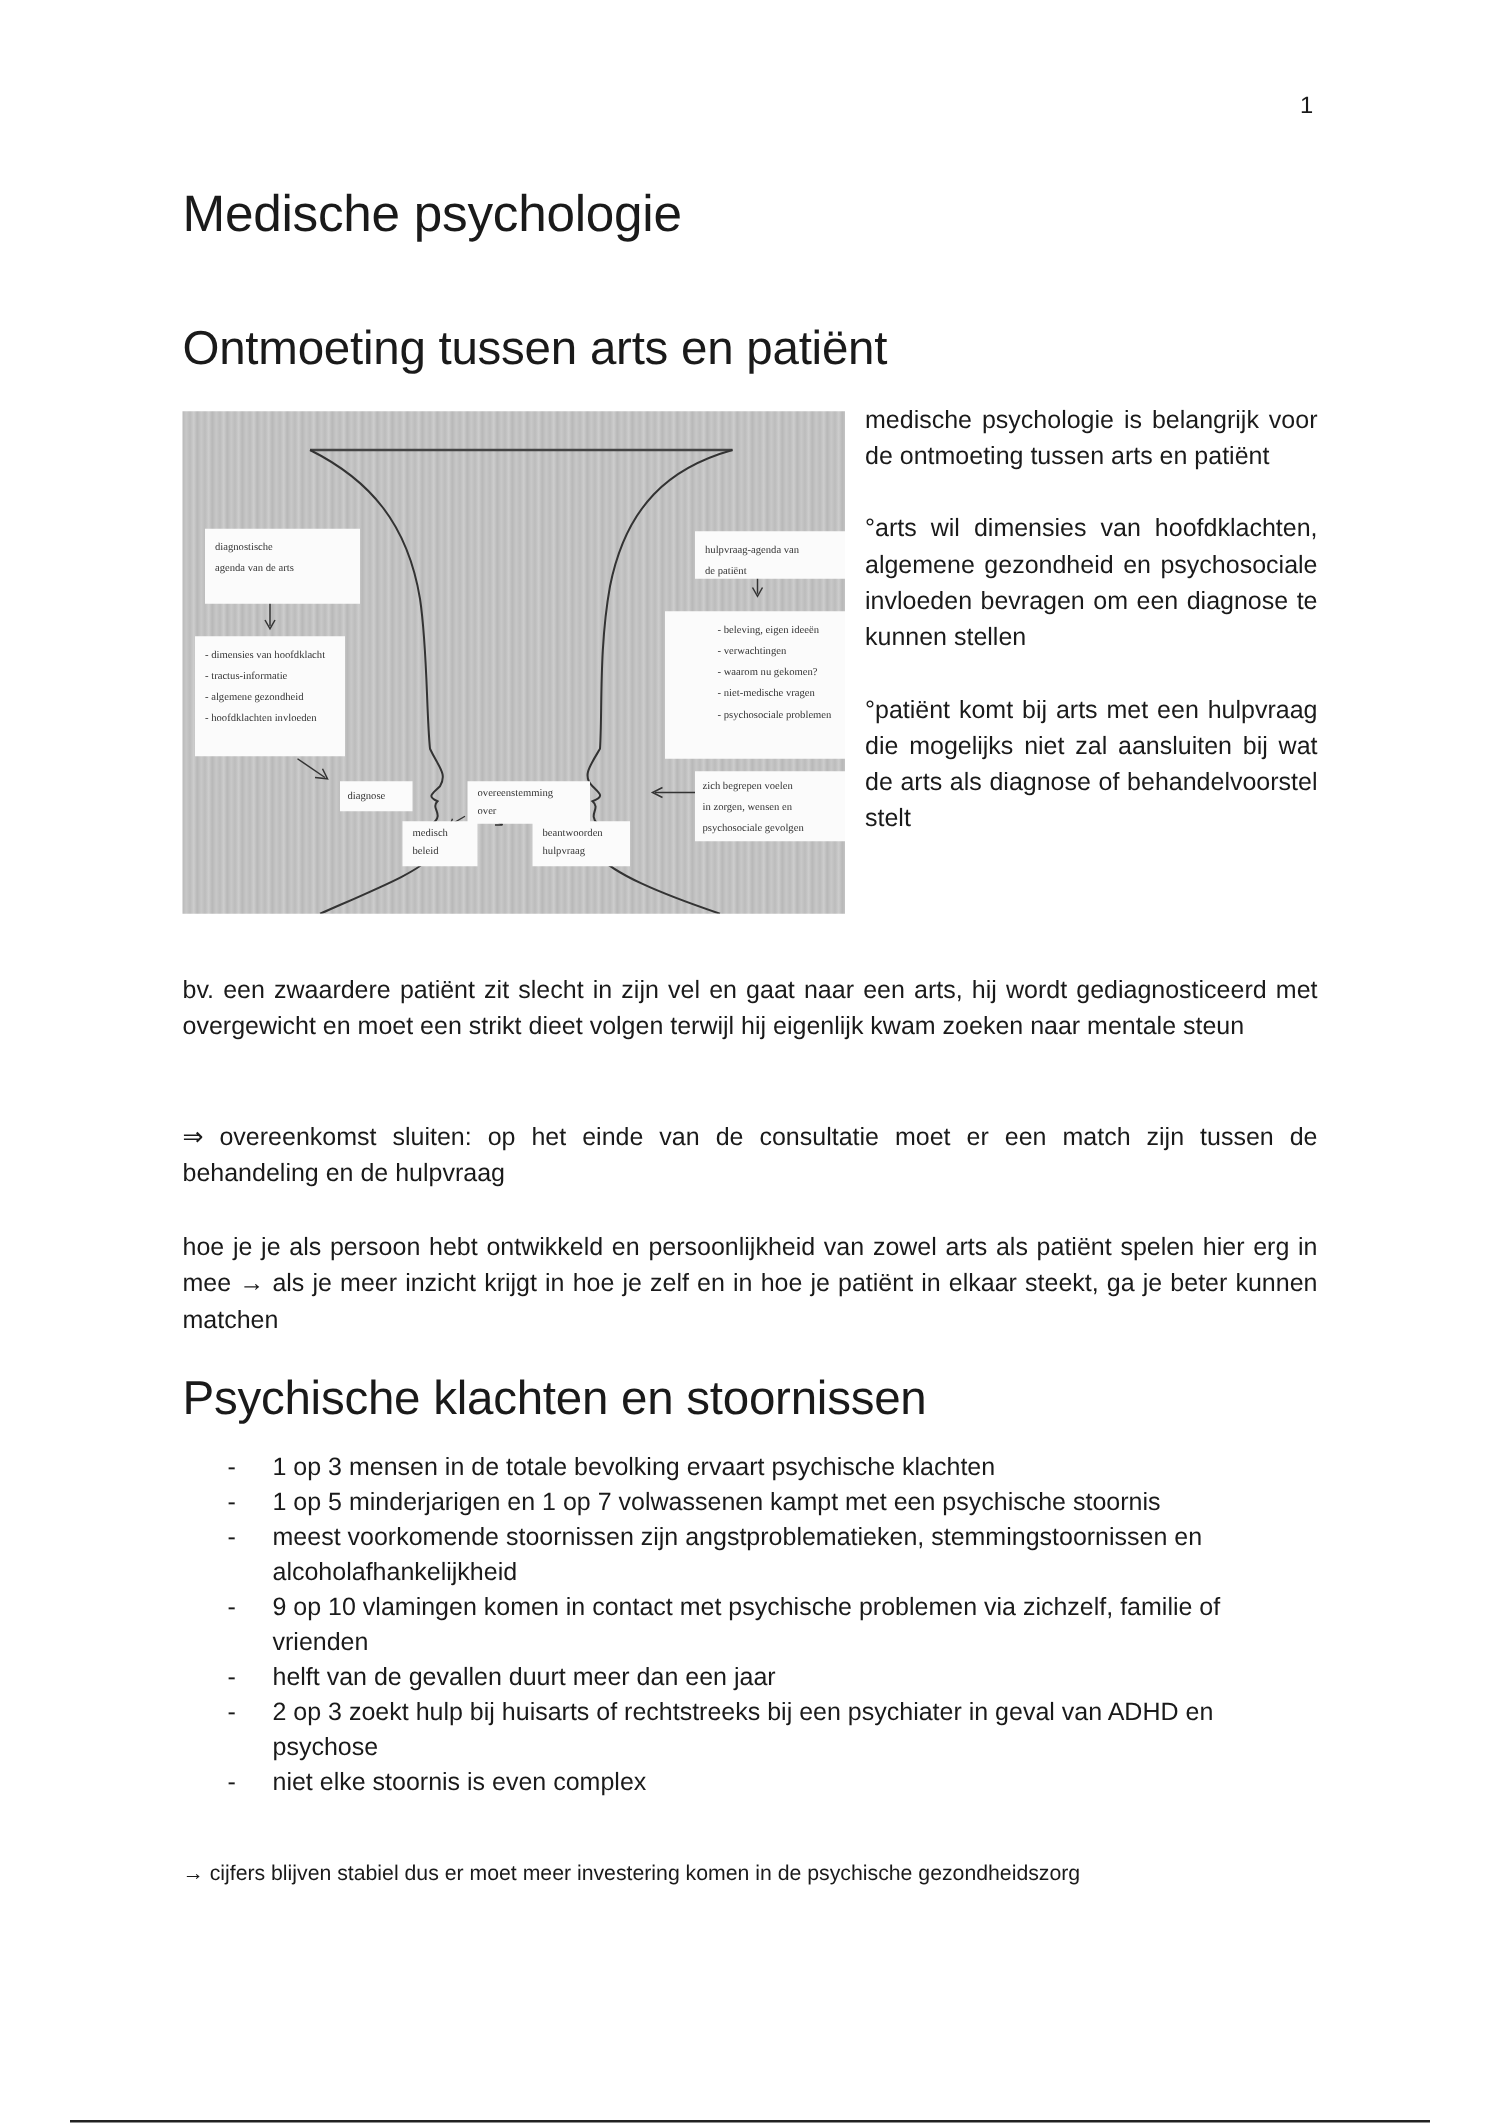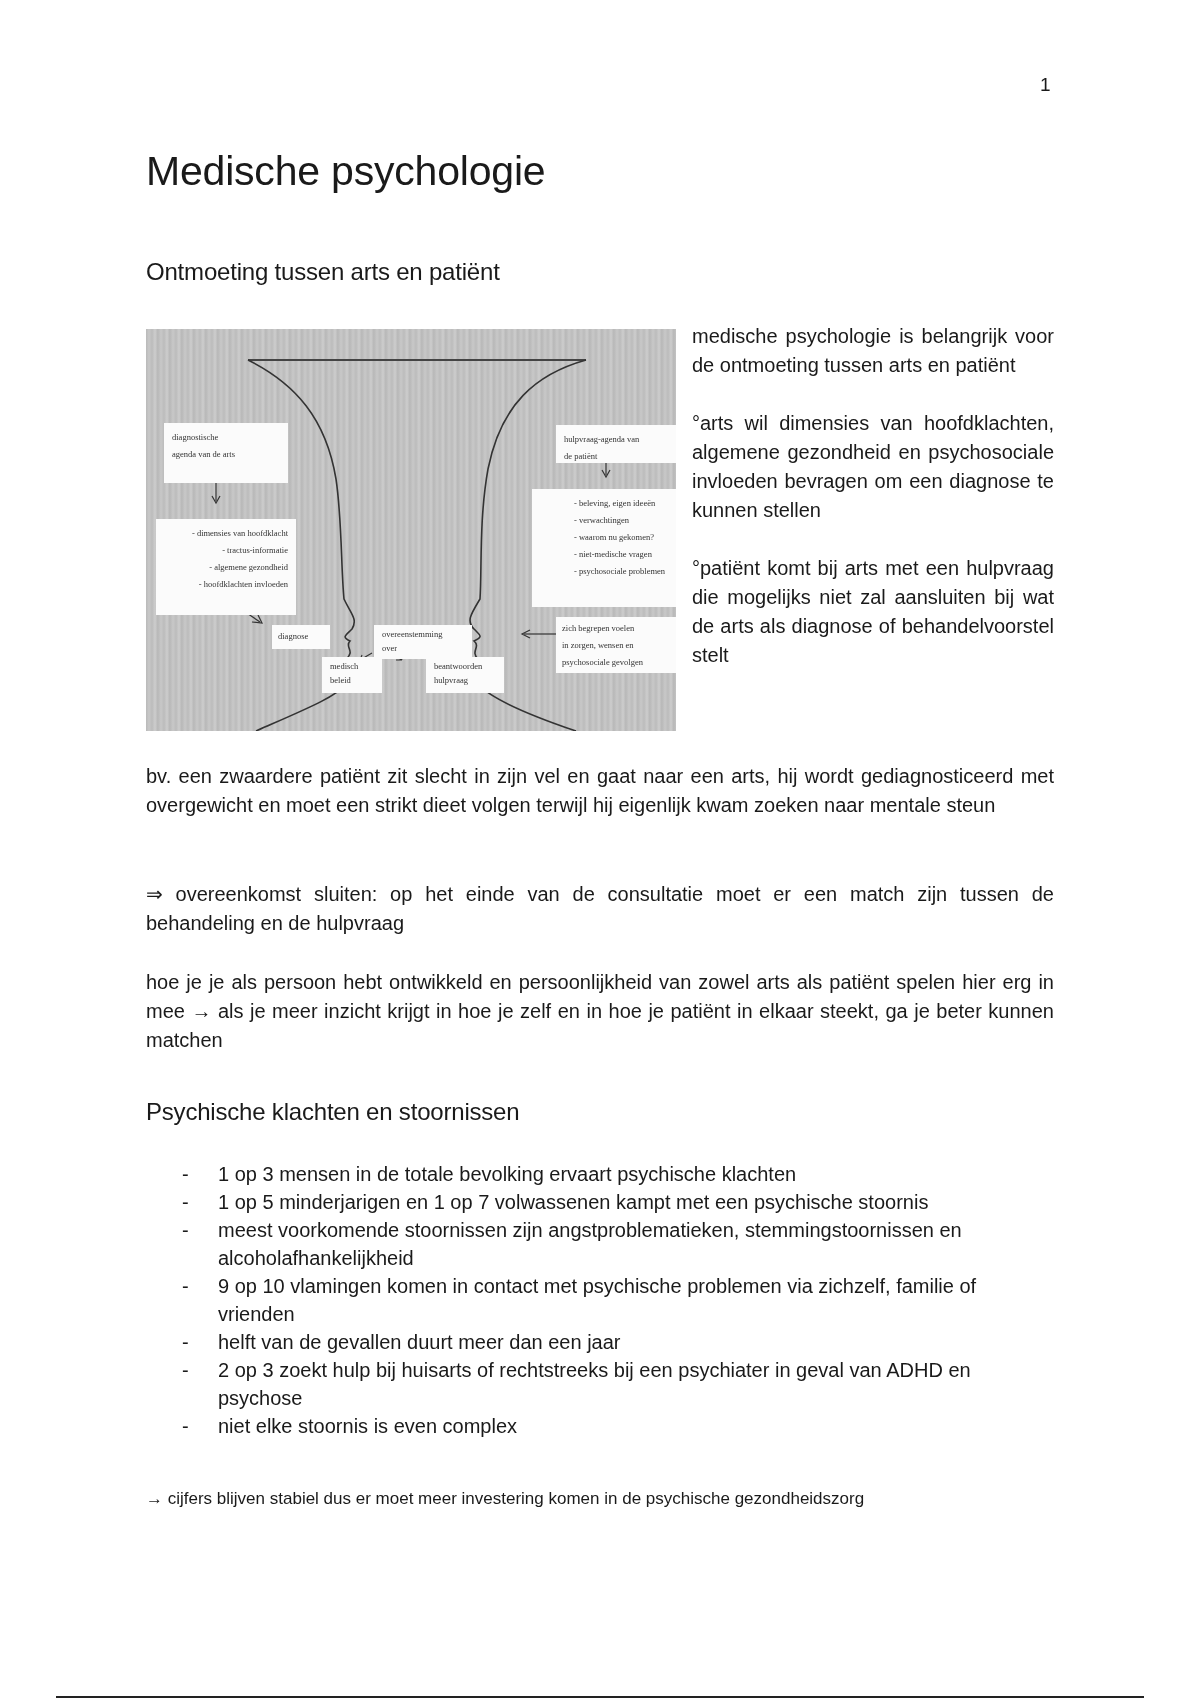--- a/index.html
+++ b/index.html
@@ -1,32 +1,32 @@
 <!DOCTYPE html>
 <html><head>
 <meta charset="utf-8">
 <style>
   html, body { margin: 0; padding: 0; background: #ffffff; }
   body { width: 1200px; height: 1700px; position: relative; overflow: hidden;
          font-family: "Liberation Sans", sans-serif; color: #1a1a1a; }
   .page-number { position: absolute; top: 74px; left: 1040px; font-size: 19px; }
   .title { position: absolute; top: 148px; left: 146px; font-size: 41px; font-weight: normal; margin: 0; letter-spacing: -0.2px; }
-  .h2 { position: absolute; left: 146px; font-size: 24px; font-weight: normal; margin: 0; letter-spacing: -0.2px; }
+  .h2 { position: absolute; left: 146px; font-size: 38px; font-weight: normal; margin: 0; letter-spacing: -0.2px; }
   .h2.s1 { top: 258px; }
   .h2.s2 { top: 1098px; }
   .figure { position: absolute; top: 329px; left: 146px; width: 530px; height: 402px;
             background: repeating-linear-gradient(90deg, #b9b9b9 0px, #c8c8c8 3px, #bcbcbc 6px, #cdcdcd 9px, #b6b6b6 12px);
             overflow: hidden; }
   .figure svg { position: absolute; left: 0; top: 0; }
   .fbox { position: absolute; background: #fbfbfb; font-family: "Liberation Serif", serif;
           font-size: 8.5px; line-height: 17px; color: #333; padding: 6px 8px; box-sizing: border-box; }
   .fbox div { white-space: nowrap; overflow: hidden; }
   .side { position: absolute; top: 322px; left: 692px; width: 362px; font-size: 20px; line-height: 29px; text-align: justify; }
   .side p { margin: 0 0 29px 0; }
-  .body { position: absolute; left: 146px; width: 908px; font-size: 20px; line-height: 29px; text-align: justify; }
+  .body { position: absolute; left: 146px; width: 908px; font-size: 20px; line-height: 29px; text-align: justify; margin-top: 16px; }
   .body p { margin: 0; }
   .b1 { top: 762px; } .b2 { top: 880px; } .b3 { top: 968px; }
   .list { position: absolute; top: 1160px; left: 146px; width: 908px; margin: 0; padding: 0; list-style: none; font-size: 20px; line-height: 28px; }
   .list li { position: relative; padding-left: 72px; }
   .list li .dash { position: absolute; left: 36px; top: 0; }
   .conclusion { position: absolute; top: 1484px; left: 146px; width: 908px; font-size: 17px; line-height: 29px; text-align: justify; }
   .footer-rule { position: absolute; top: 1696px; left: 56px; width: 1088px; height: 2px; background: #222; }
 </style>
 </head>
 <body>
@@ -51,21 +51,21 @@
     <line x1="410" y1="305" x2="378" y2="305" stroke="#333" stroke-width="1.2"></line>
     <path d="M384,301 L376,305 L384,309" fill="none" stroke="#333" stroke-width="1.2"></path>
     <path d="M226,324 L214,331 M214,331 L220,331 M214,331 L216,326" fill="none" stroke="#333" stroke-width="1.1"></path>
     <path d="M244,324 L256,331 M256,331 L250,331 M256,331 L254,326" fill="none" stroke="#333" stroke-width="1.1"></path>
   </svg>
 
   <div class="fbox" style="left:18px;top:94px;width:124px;height:60px;">
     <div>diagnostische</div>
     <div>agenda van de arts</div>
   </div>
-  <div class="fbox" style="left:10px;top:190px;width:140px;height:96px;text-align:right;">
+  <div class="fbox" style="left:10px;top:180px;width:120px;height:96px;">
     <div>- dimensies van hoofdklacht</div>
     <div>- tractus-informatie</div>
     <div>- algemene gezondheid</div>
     <div>- hoofdklachten invloeden</div>
   </div>
   <div class="fbox" style="left:126px;top:296px;width:58px;height:24px;padding:3px 6px;">
     <div>diagnose</div>
   </div>
   <div class="fbox" style="left:228px;top:296px;width:98px;height:34px;padding:2px 8px;line-height:14px;">
     <div>overeenstemming</div>

